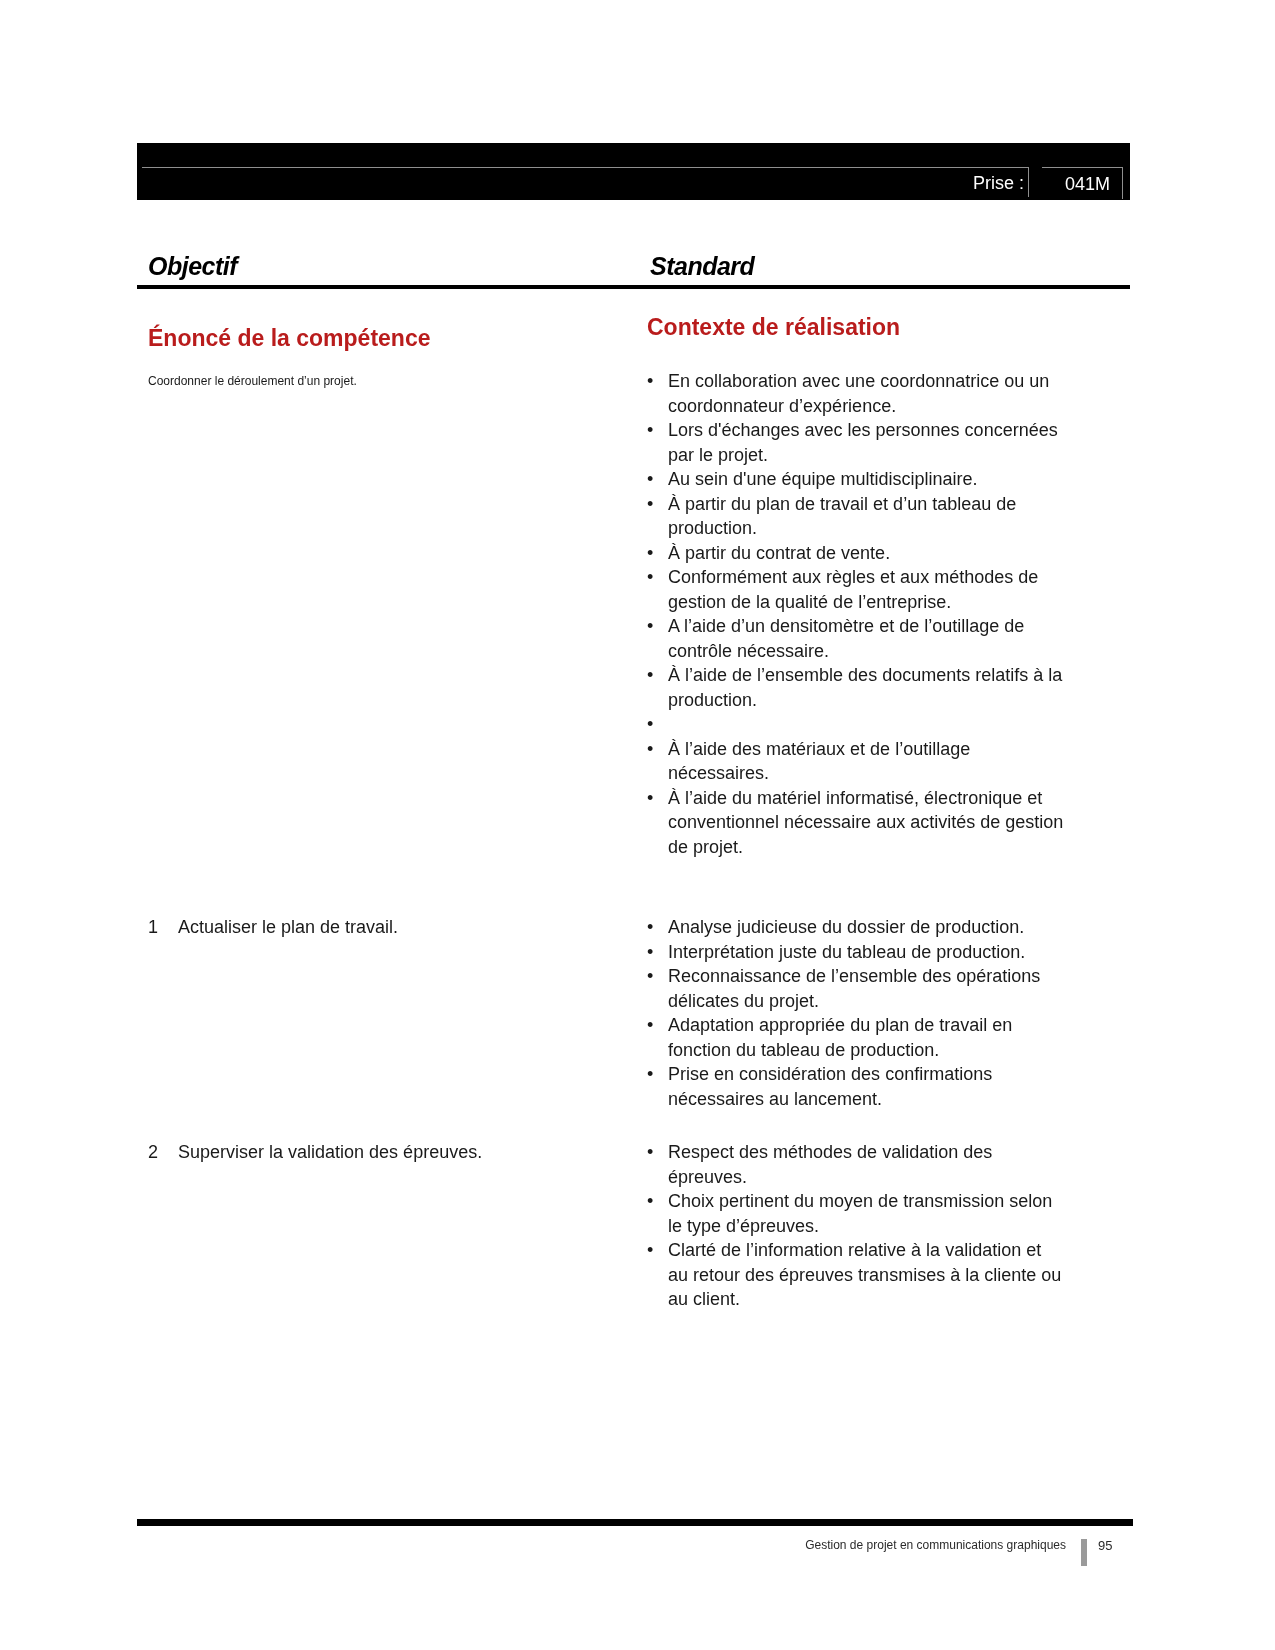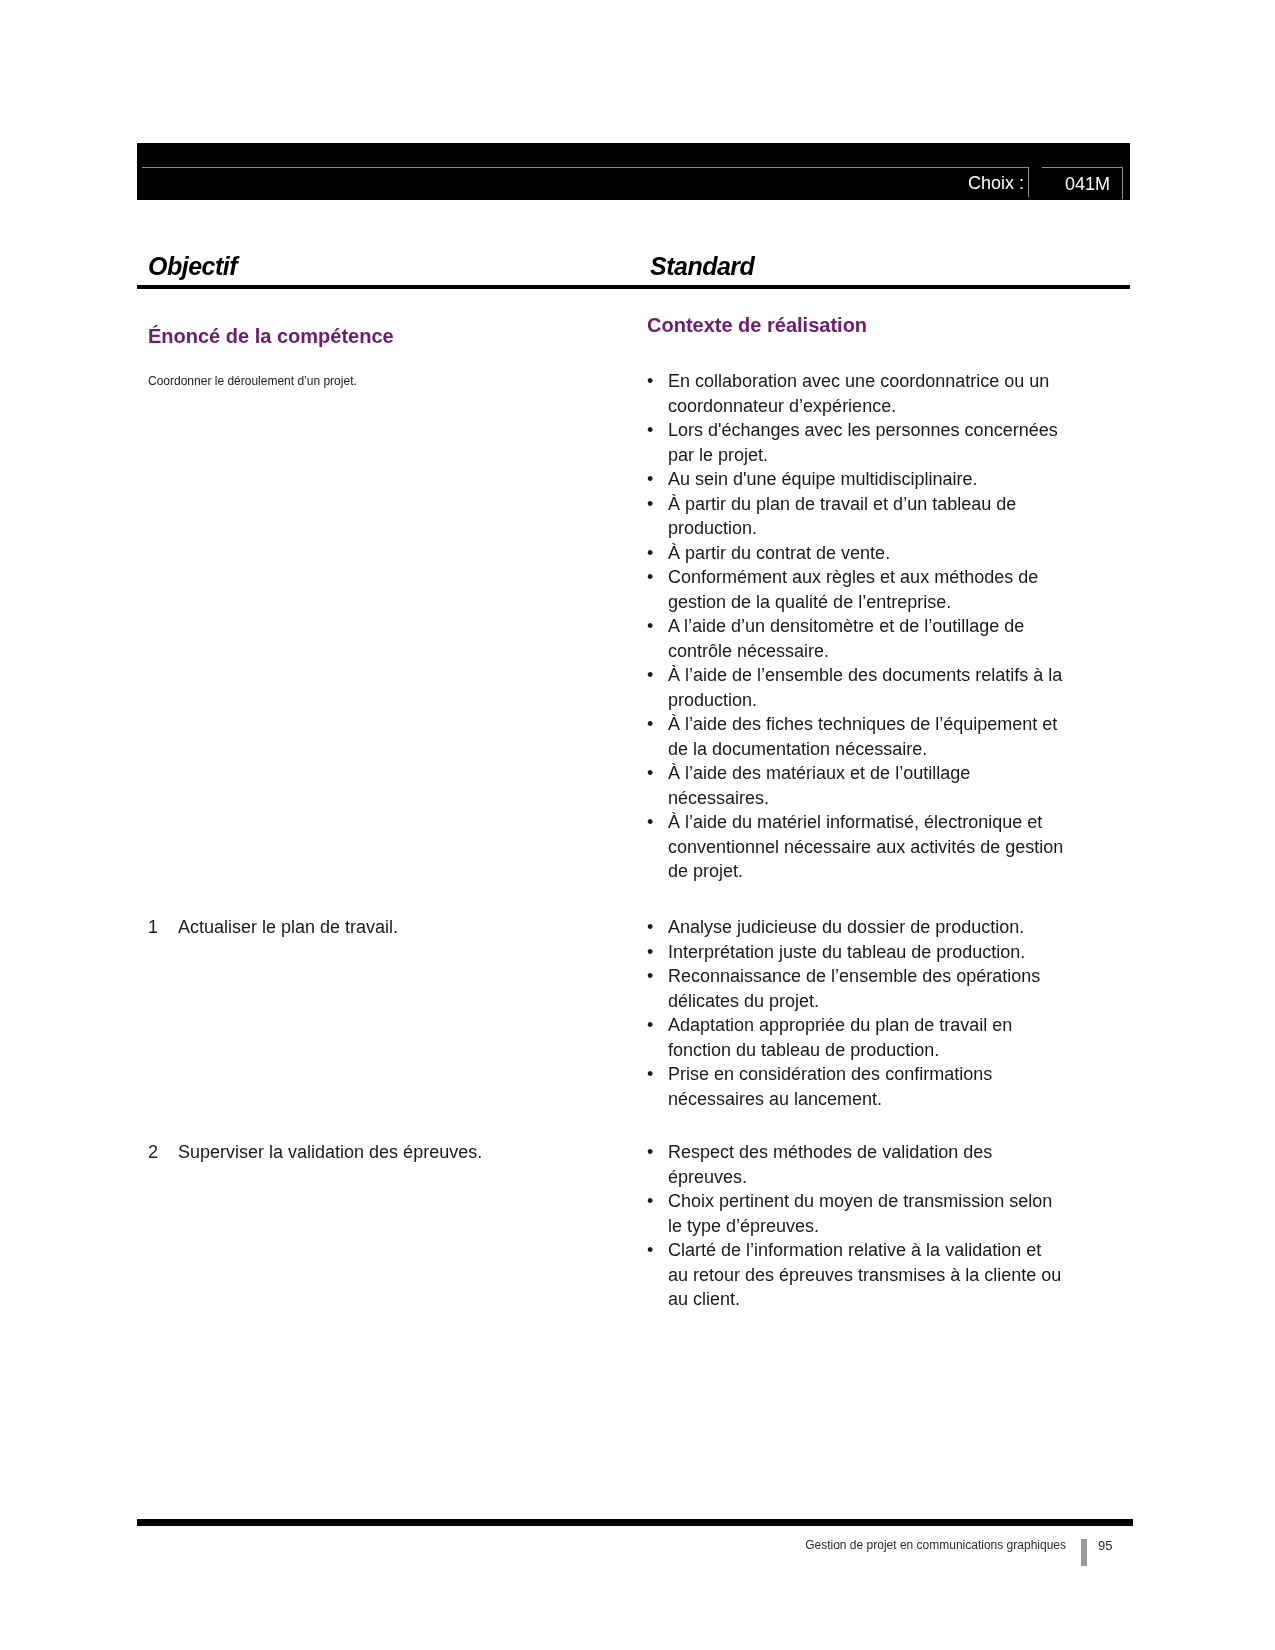--- a/index.html
+++ b/index.html
@@ -44,21 +44,21 @@
     letter-spacing:-0.5px;color:#000;text-align:right;
   }
   .col-title.objectif{left:148px;}
   .col-title.standard{left:650px;}
   .title-rule{
     position:absolute;left:137px;top:285px;width:993px;height:4px;
     background:#000000;
   }
 
   
-  .col-heading{font-size:20px;font-weight:bold;color:#701a75;}
+  .col-heading{font-size:23px;font-weight:bold;color:#b91c1c;}
   .left-heading{position:absolute;left:148px;top:325px;}
   .right-heading{position:absolute;left:647px;top:314px;}
 
   .left-body{
     position:absolute;left:148px;top:369px;width:470px;
     font-size:12px;line-height:24.5px;
   }
 
   .numbered-item{
     position:absolute;left:148px;width:470px;
@@ -98,21 +98,21 @@
     font-size:13px;color:#2b2b2b;
   }
 </style>
 </head>
 <body>
 
 <div class="page">
 
   <div class="header-bar">
     <div class="header-rule"></div>
-    <span class="code-label">Choix :</span>
+    <span class="code-label">Prise :</span>
     <div class="header-vdiv"></div>
     <div class="code-box">
       <span>041M</span>
     </div>
   </div>
 
   <div class="col-title objectif">Objectif</div>
   <div class="col-title standard">Standard</div>
   <div class="title-rule"></div>
 
@@ -173,22 +173,20 @@
       </li>
 
       <li>
         <span class="dot">•</span>
         <span class="btxt">À l’aide de l’ensemble des documents relatifs à la
 production.</span>
       </li>
 
       <li>
         <span class="dot">•</span>
-        <span class="btxt">À l’aide des fiches techniques de l’équipement et
-de la documentation nécessaire.</span>
       </li>
 
       <li>
         <span class="dot">•</span>
         <span class="btxt">À l’aide des matériaux et de l’outillage
 nécessaires.</span>
       </li>
 
       <li>
         <span class="dot">•</span>

